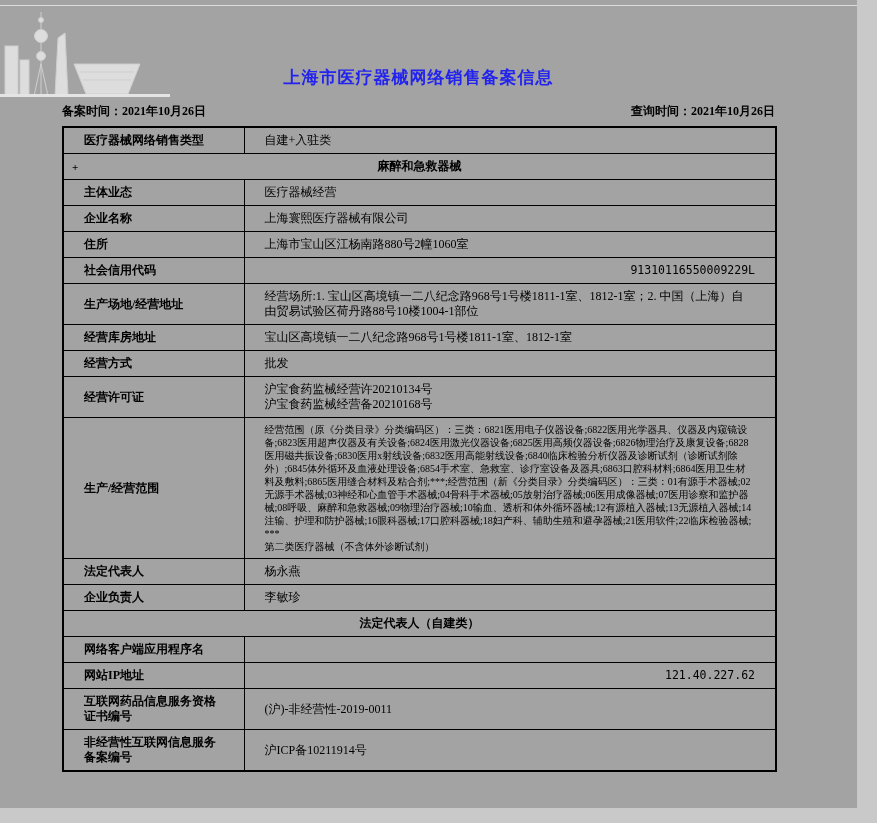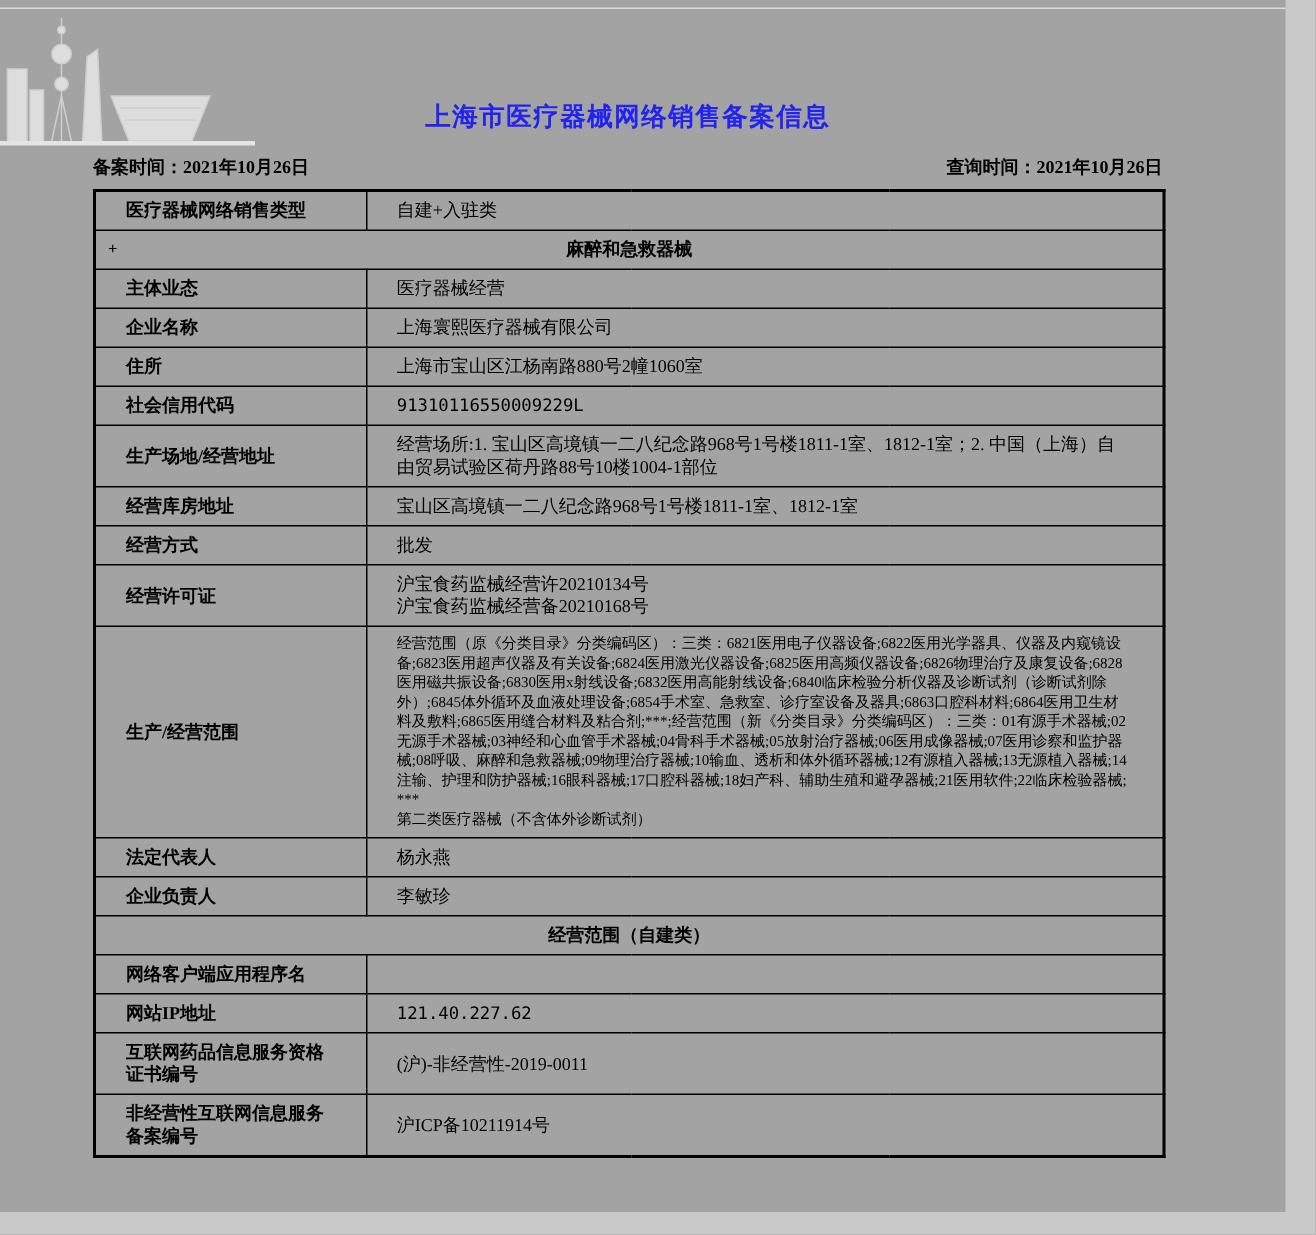--- a/index.html
+++ b/index.html
@@ -13,21 +13,21 @@
   .meta { display:flex; justify-content:space-between; margin-top:14px; margin-bottom:6px; font-size:12px; font-weight:bold;gap:12px; }
   table { border-collapse:collapse; width:713px; table-layout:fixed; }
   table.main { border:2px solid #000; }
   td { border:1px solid #000; font-size:12px; line-height:15px; padding:5px 20px; vertical-align:middle; word-break:break-all; }
   td.lbl { font-weight:bold; }
   td.val {}
   td.section { position:relative; text-align:center; font-weight:bold; }
   td.section .bullet { position:absolute; left:8px; top:50%; transform:translateY(-50%); font-weight:bold; font-size:11px; }
   td.pre { white-space:pre-line; }
   td.scope { font-size:10px; line-height:13px; }
-  .latin { font-family:"DejaVu Sans Mono",monospace; font-size:11.5px; }
+  .latin { font-family:"DejaVu Sans Mono",monospace; font-size:11.5px;text-align:right; }
 </style>
 </head>
 <body>
 
 <div class="page">
   <div class="top-hairline"></div>
 
   <svg class="watermark" width="172" height="100" viewBox="0 0 172 100">
     <g fill="#e4e4e4" stroke="#d3d3d3" stroke-width="1">
       <rect x="5" y="40" width="13" height="50"></rect>
@@ -112,21 +112,21 @@
         <tr>
           <td class="lbl">法定代表人</td>
           <td class="val" colspan="3">杨永燕</td>
         </tr>
         <tr>
           <td class="lbl">企业负责人</td>
           <td class="val" colspan="3">李敏珍</td>
         </tr>
         <tr>
           <td class="section" colspan="4">
-            <span>经营范围（自建类）</span>
+            <span>法定代表人（自建类）</span>
           </td>
         </tr>
         <tr>
           <td class="lbl">网络客户端应用程序名</td>
           <td class="val" colspan="3"></td>
         </tr>
         <tr>
           <td class="lbl">网站IP地址</td>
           <td class="val latin" colspan="3">121.40.227.62</td>
         </tr>

